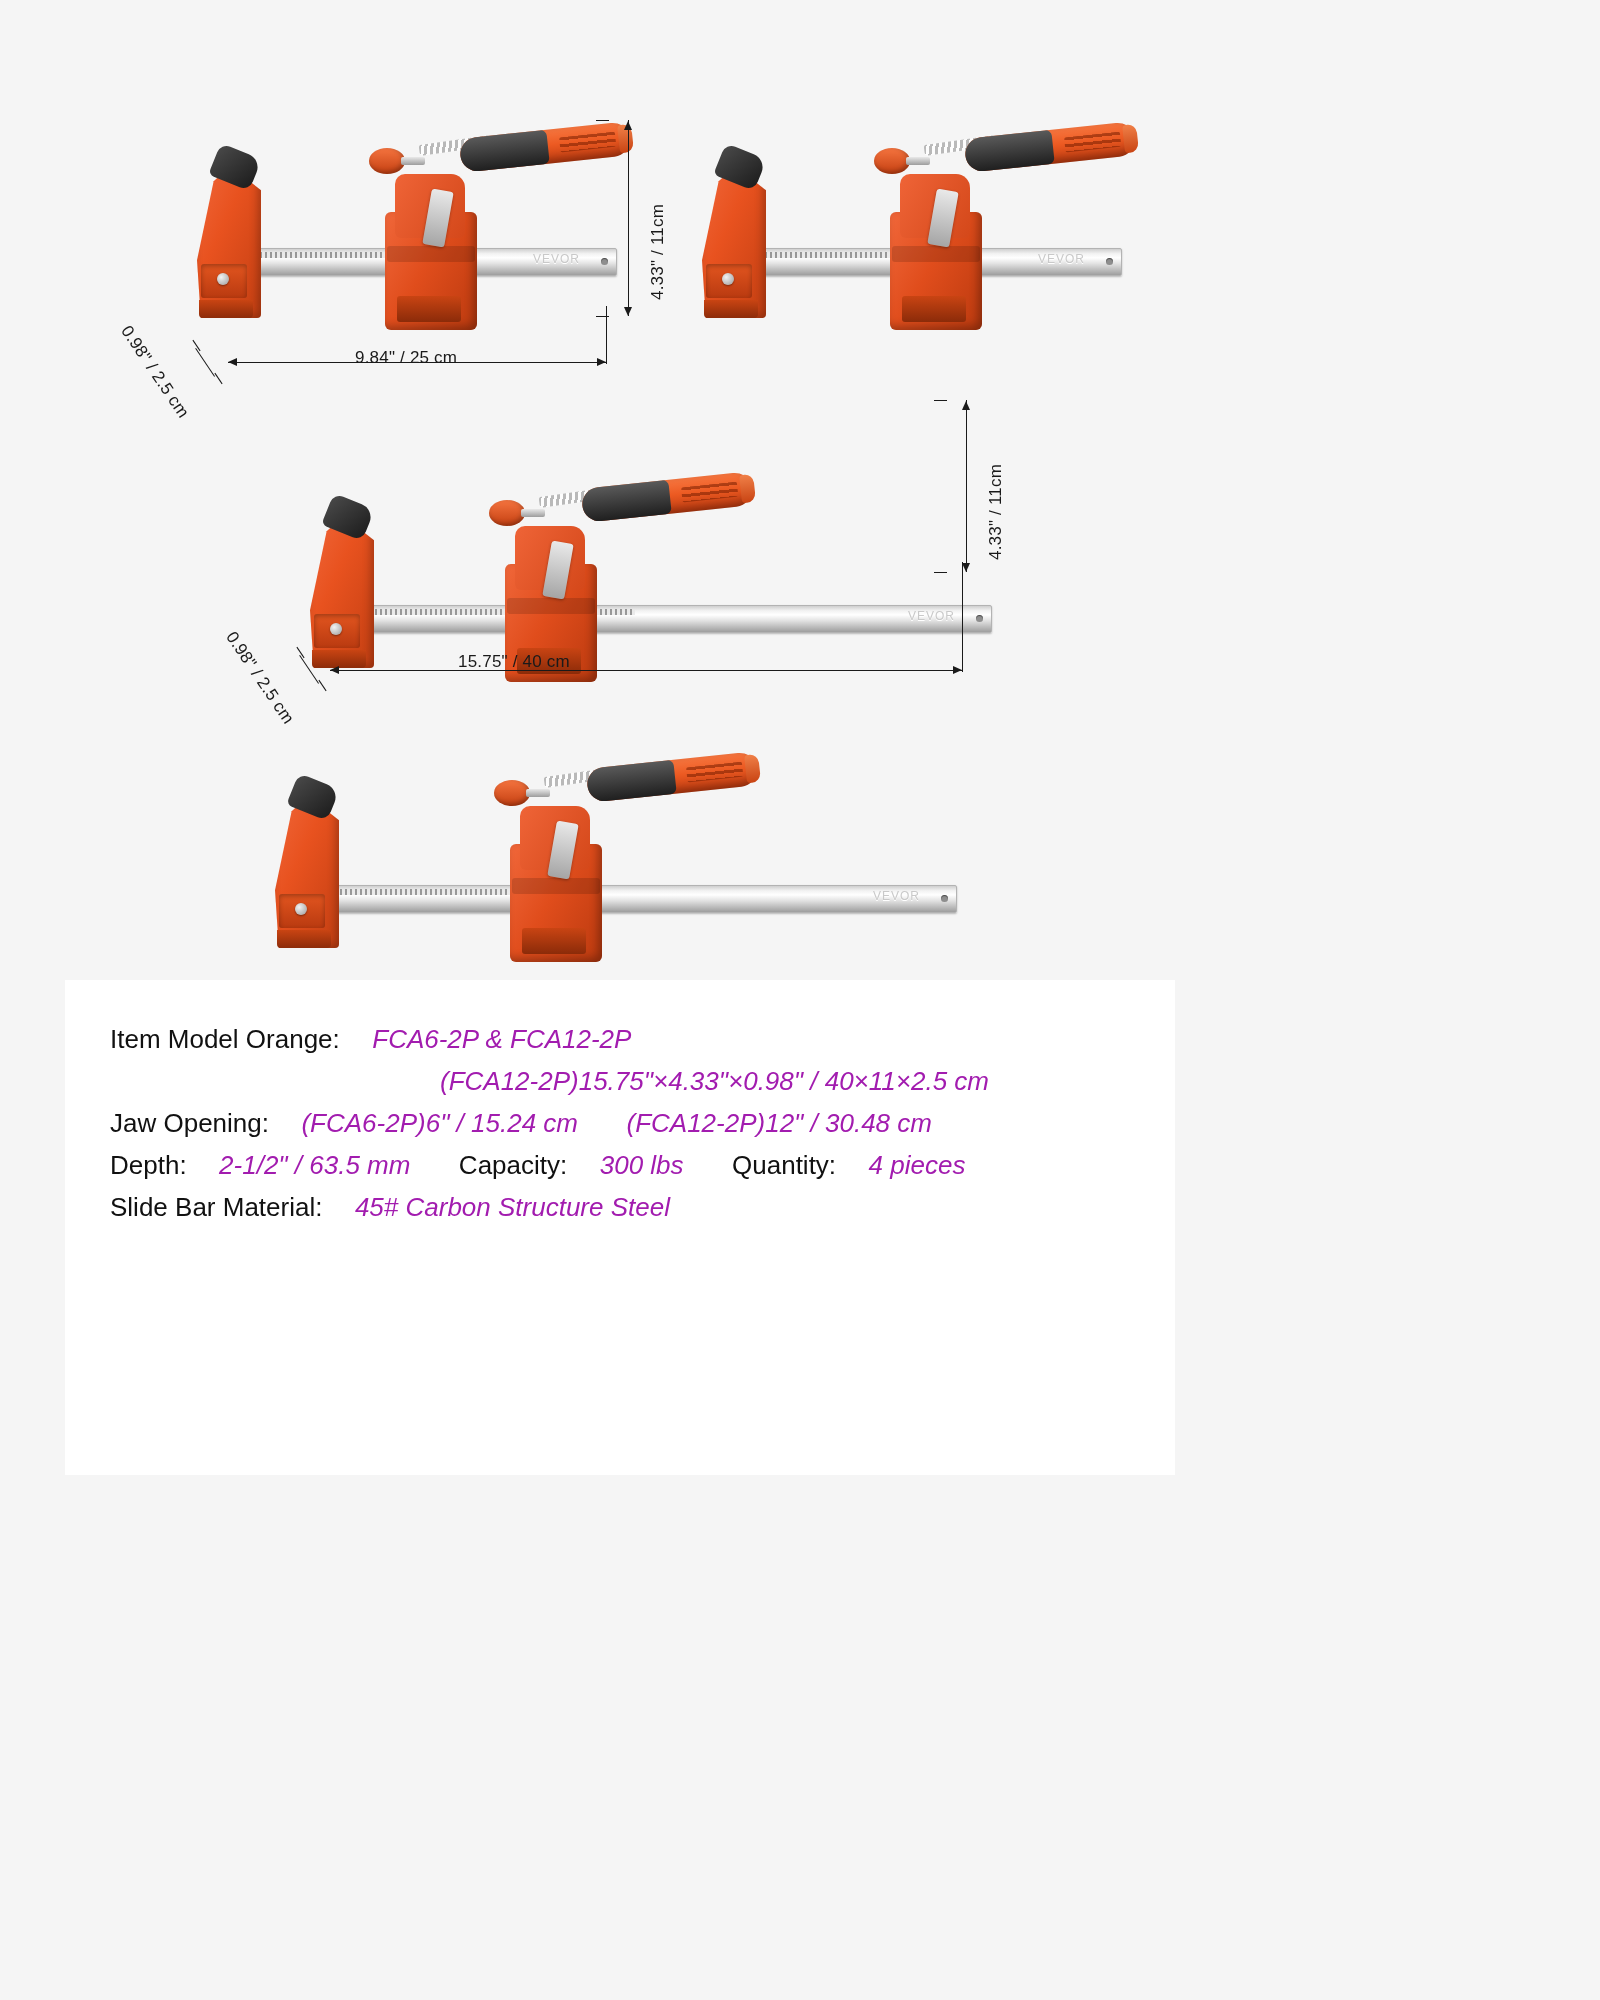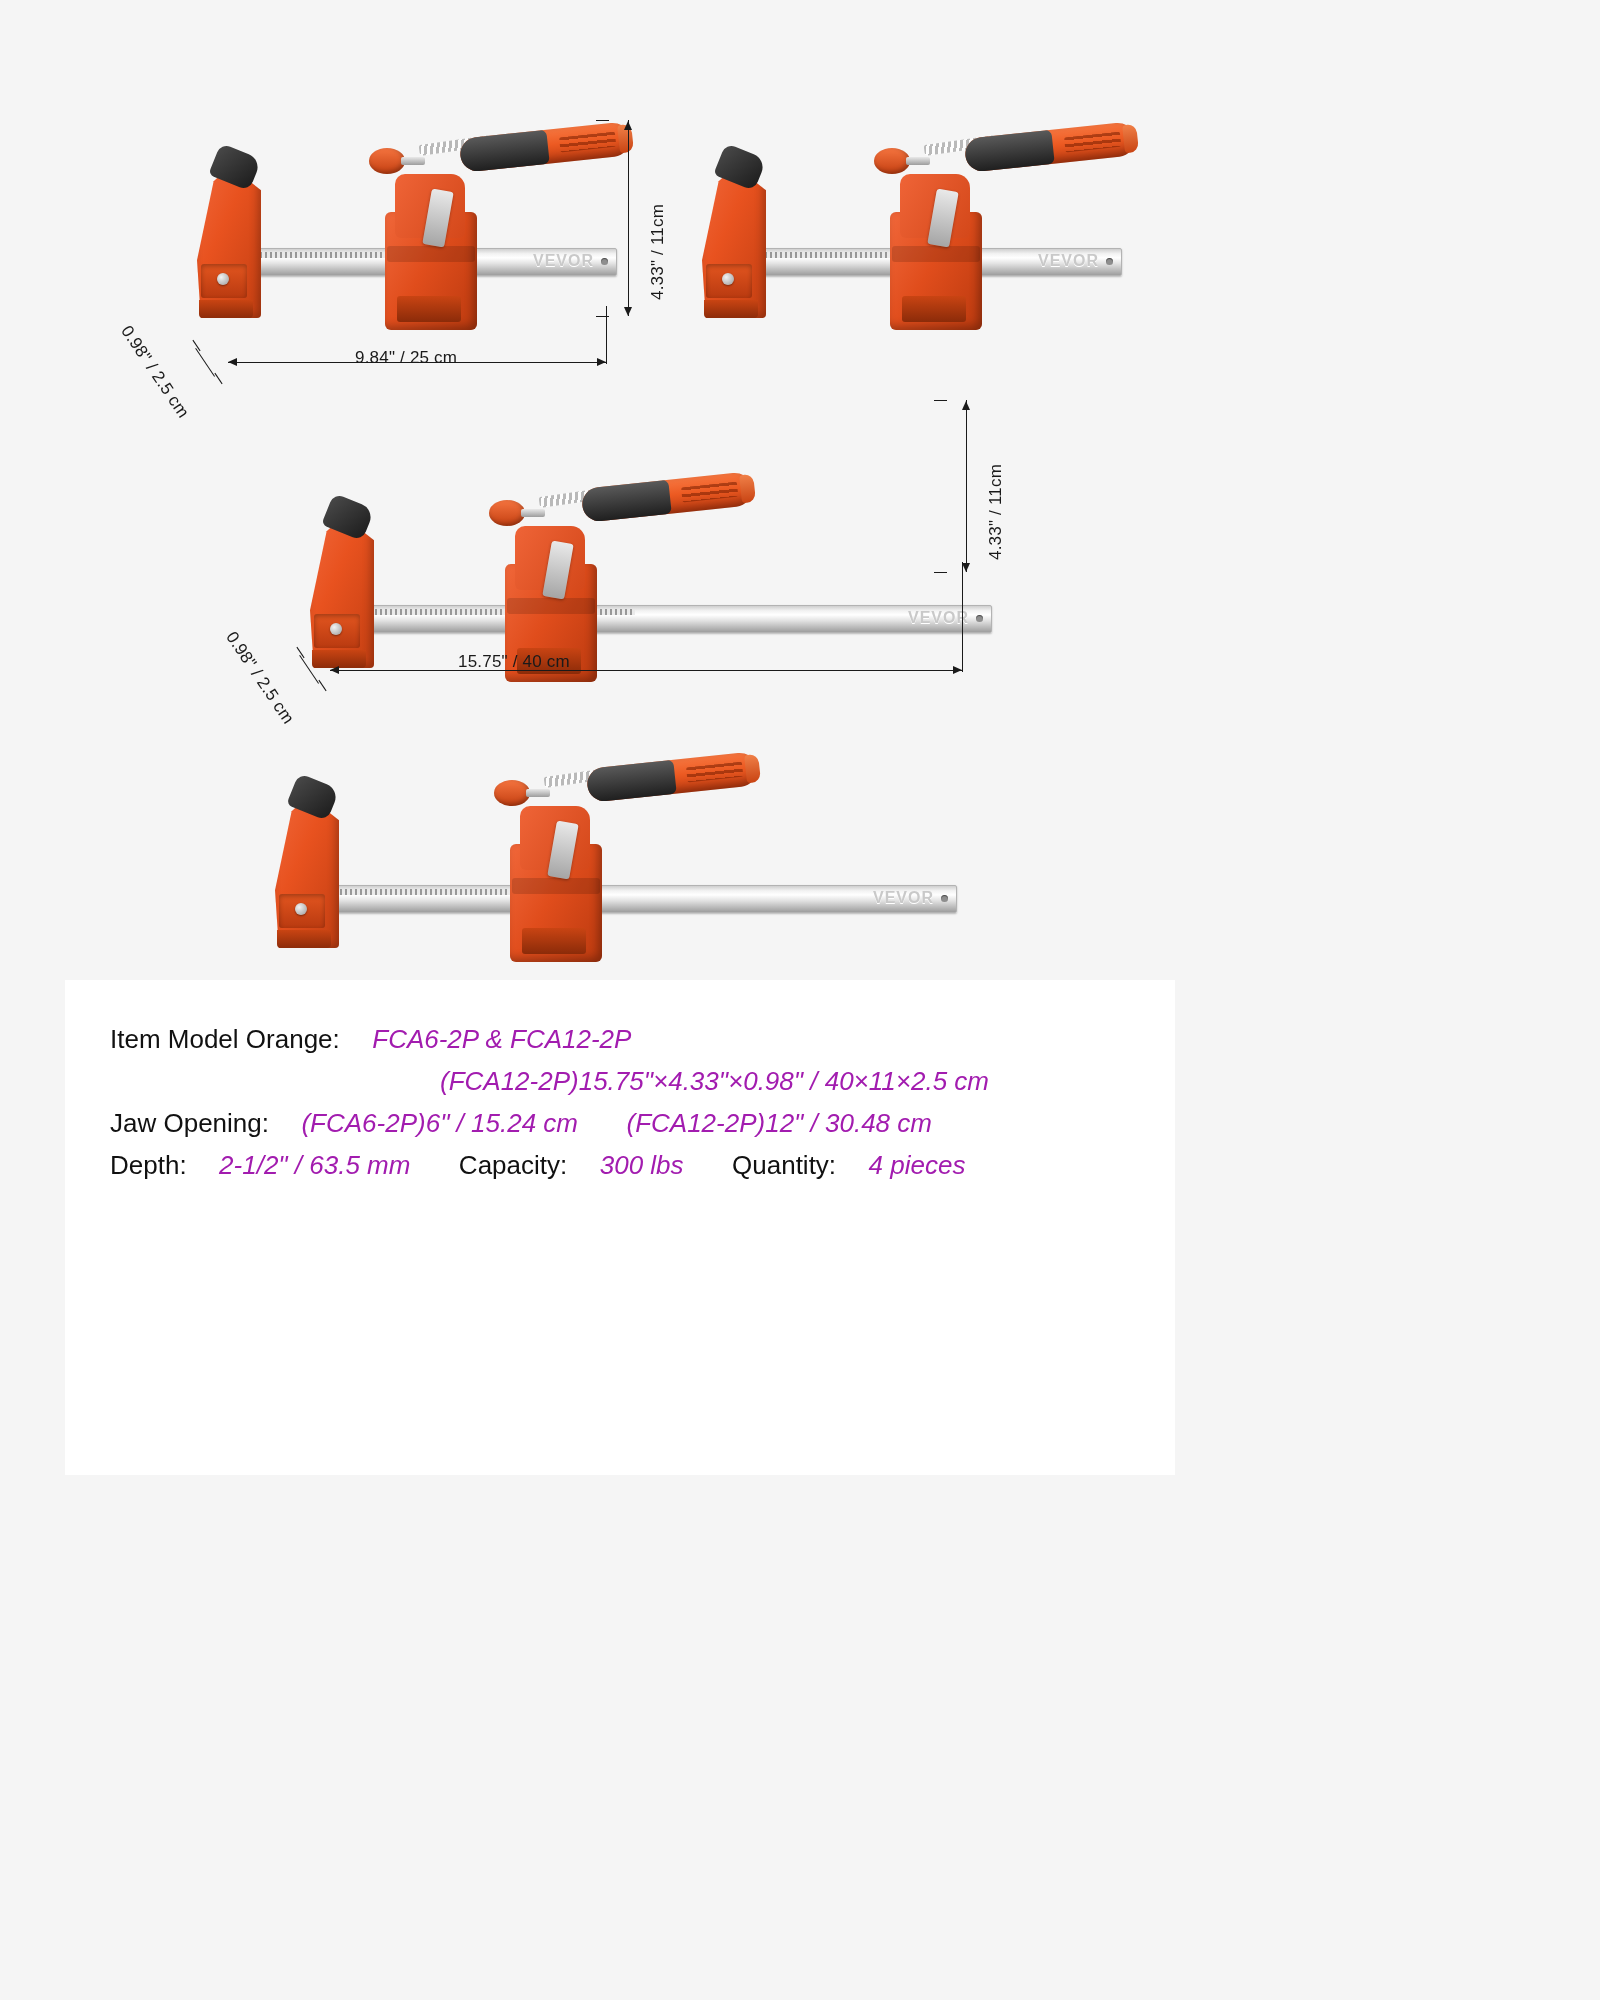--- a/index.html
+++ b/index.html
@@ -41,24 +41,24 @@
     height: 26px;
     border-radius: 2px;
     background: linear-gradient(to bottom,
         #cfcfcf 0%, #f2f2f2 18%, #ffffff 34%,
         #e4e4e4 55%, #bdbdbd 80%, #9e9e9e 100%);
     border: 1px solid #b3b3b3;
     box-shadow: 0 1px 2px rgba(0,0,0,.25);
   }
   .bar .vevor {
     position: absolute;
-    right: 22px;
+    right: 36px;
     top: 3px;
-    font-size: 16px;
-    font-weight: bold;
+    font-size: 12px;
+    font-weight: normal;
     letter-spacing: 1px;
     color: #c9c9c9;
     text-shadow: 0 1px 0 #fff;
   }
   .bar .hole {
     position: absolute;
     right: 8px;
     top: 9px;
     width: 7px; height: 7px;
     border-radius: 50%;
@@ -484,15 +484,20 @@
       <span class="k">Capacity:</span>
       <span class="gap-s"></span>
       <span class="val">300 lbs</span>
       <span class="gap-m"></span>
       <span class="k">Quantity:</span>
       <span class="gap-s"></span>
       <span class="val">4 pieces</span>
     </div>
 
 
+    <div class="spec-row">
+      <span class="k">Slide Bar Material:</span>
+      <span class="gap-s"></span>
+      <span class="val">45# Carbon Structure Steel</span>
+    </div>
 
   </div>
 </div>
 
 </body></html>

